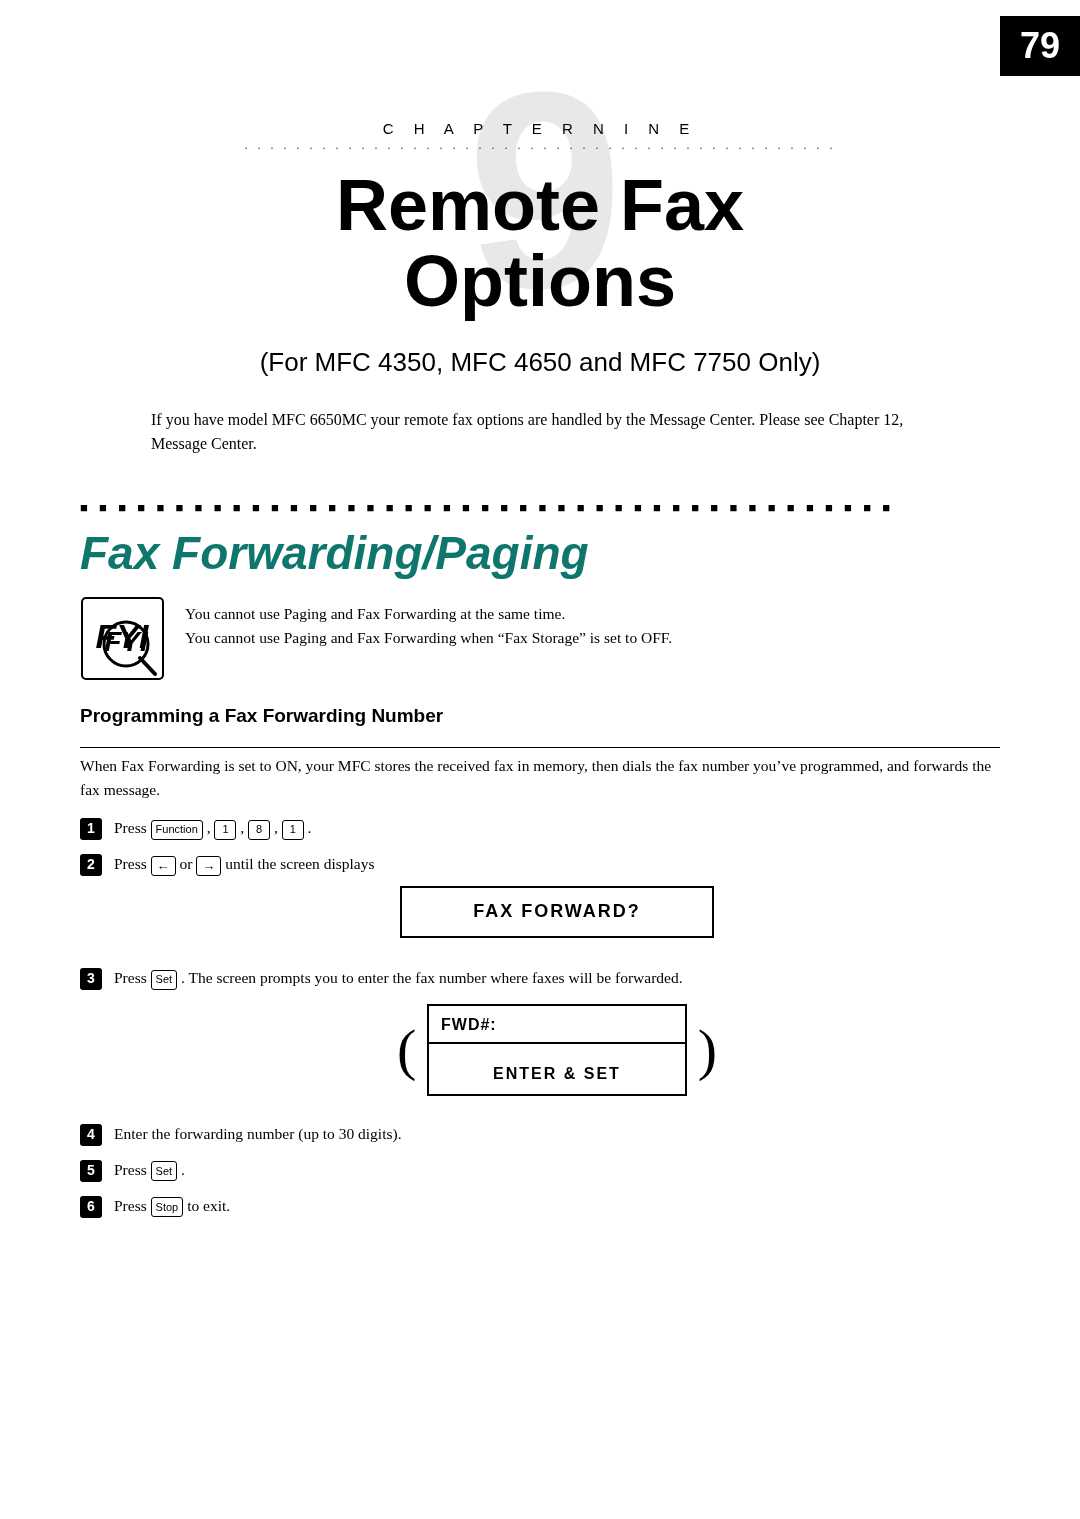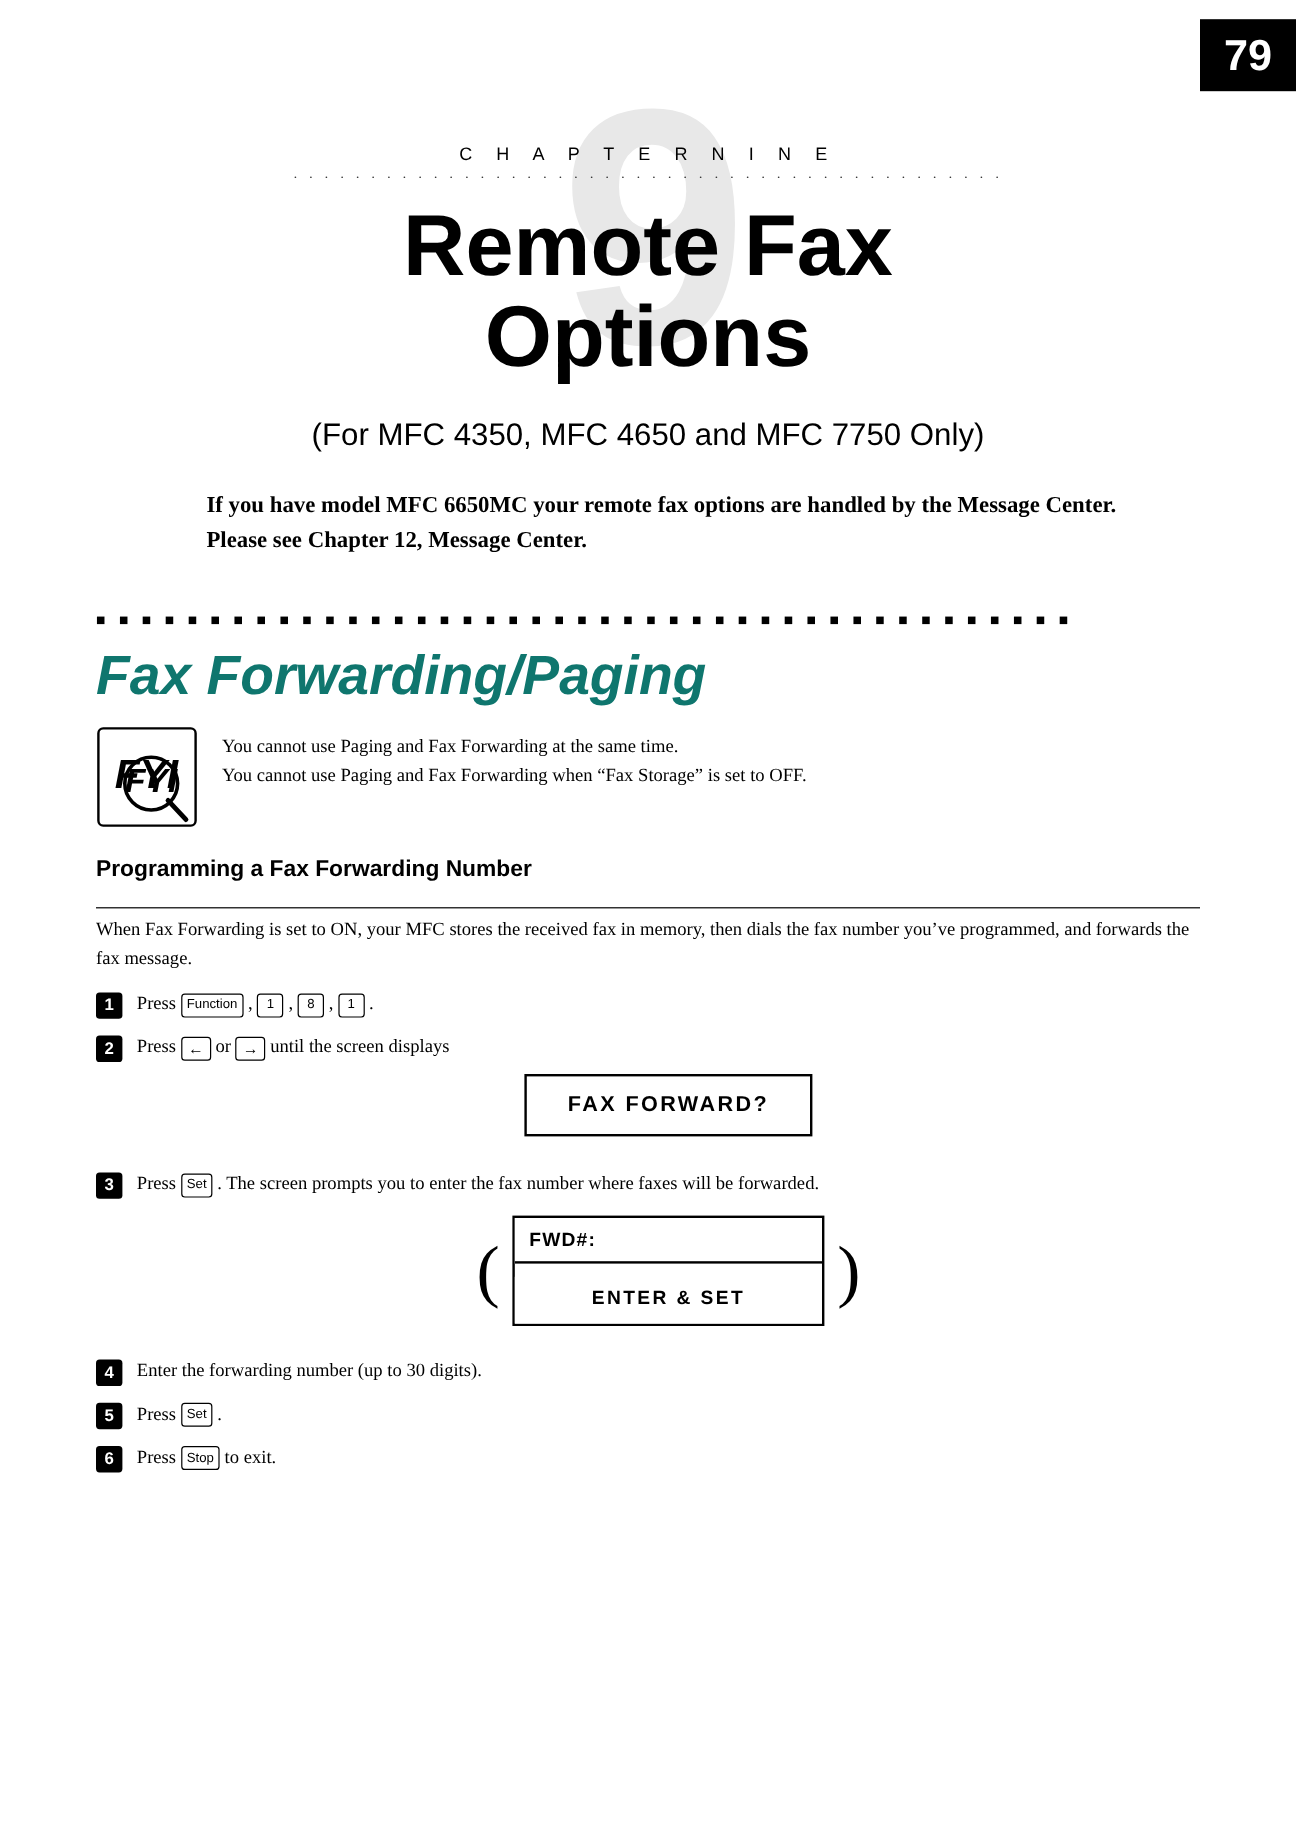--- a/index.html
+++ b/index.html
@@ -93,27 +93,26 @@
       text-align: center;
       font-family: Arial, Helvetica, sans-serif;
       font-size: 26px;
       font-weight: normal;
       margin-bottom: 30px;
       color: #000;
     }
 
     
     .info-paragraph {
-      font-size: 19px;
+      font-size: 16px;
       line-height: 1.5;
-      margin-left: 92px;
+      margin-left: 71px;
       margin-right: 60px;
       margin-bottom: 28px;
       color: #000;
-      font-weight: bold;
     }
 
     
     .dots-divider {
       border: none;
       border-top: 3px dotted #000;
       margin-bottom: 10px;
     }
 
     
@@ -217,21 +216,21 @@
     
     .lcd-display {
       background: #fff;
       border: 2.5px solid #000;
       font-family: Arial, Helvetica, sans-serif;
       font-size: 18px;
       font-weight: bold;
       letter-spacing: 2px;
       text-align: center;
       padding: 10px 20px;
-      width: 240px;
+      width: 314px;
       margin: 10px auto 16px auto;
       display: block;
     }
 
     .fwd-display-inner {
       border: 2.5px solid #000;
       width: 260px;
       margin: 0 auto;
     }
 

